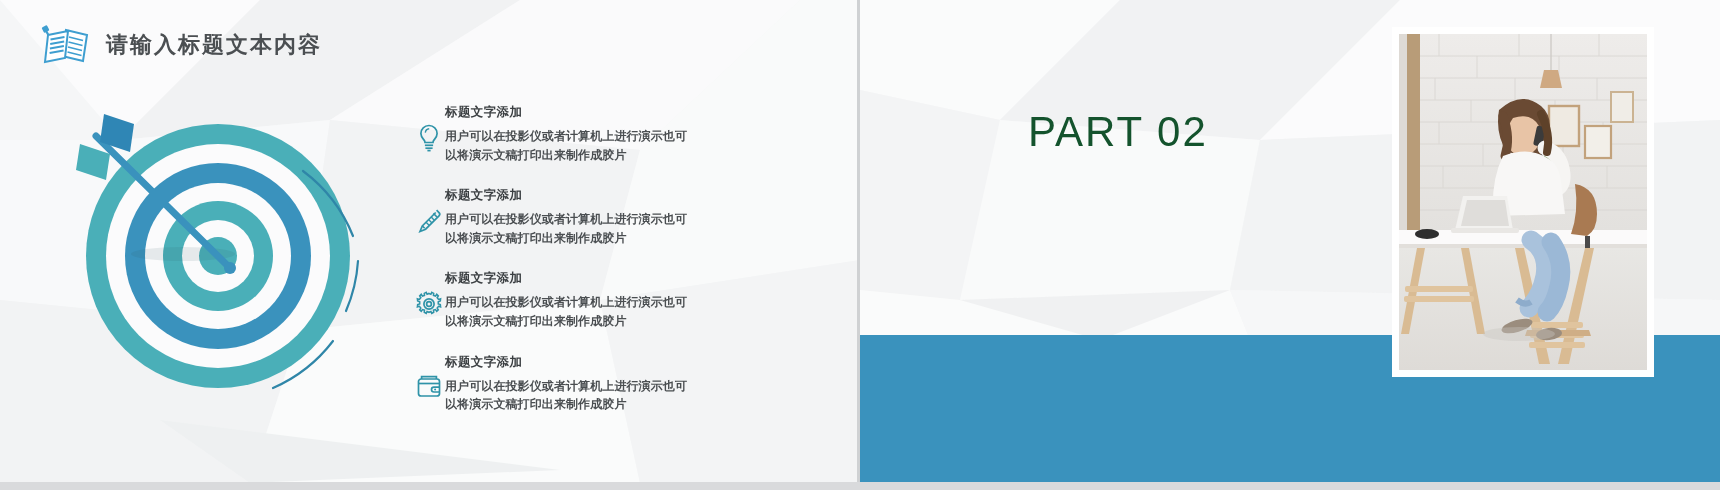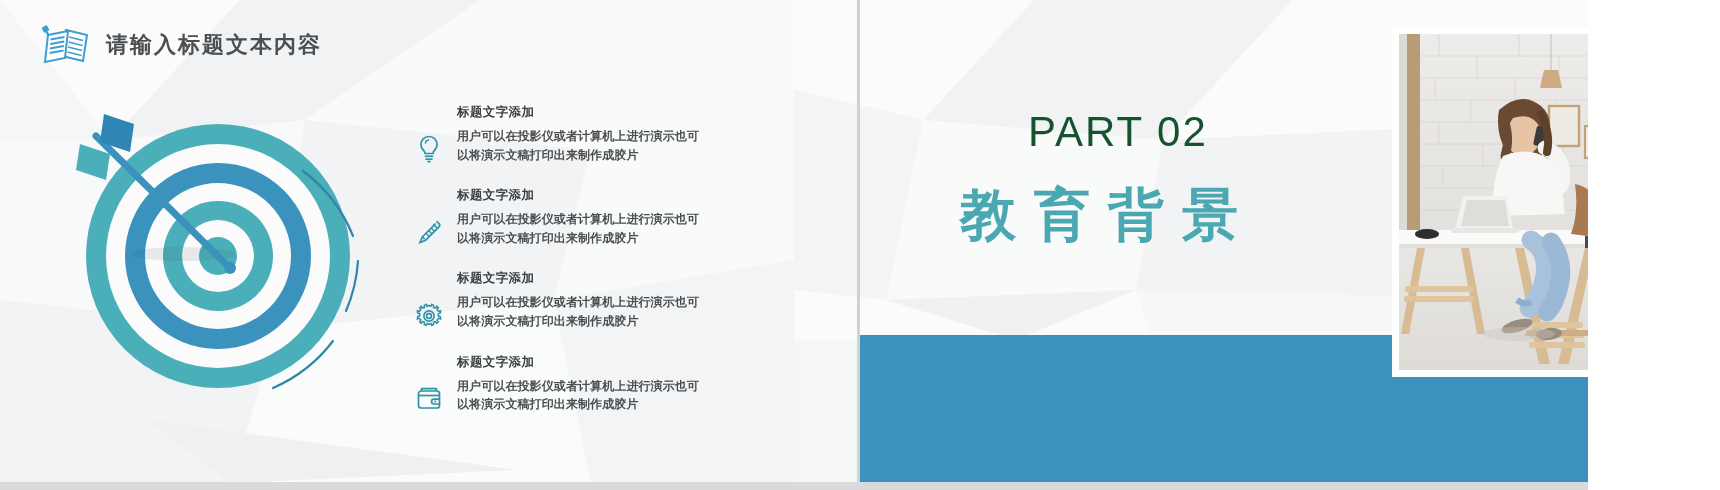--- a/index.html
+++ b/index.html
@@ -7,21 +7,21 @@
   html, body {
     width: 1720px;
     height: 490px;
     overflow: hidden;
     background: #ffffff;
     font-family: "Liberation Sans", "DejaVu Sans", sans-serif;
   }
 
   #slide {
     position: relative;
-    width: 1588px;
+    width: 1720px;
     height: 490px;
     background: #f7f8f9;
     overflow: hidden;
   }
 
   
   .polybg {
     position: absolute;
     inset: 0;
     width: 100%;
@@ -85,22 +85,22 @@
 
   
   .bullets {
     position: absolute;
     left: 415px;
     top: 104px;
     width: 330px;
   }
   .bullet {
     display: flex;
-    align-items: flex-end;
-    gap: 14px;
+    align-items: center;
+    gap: 2px;
     margin-bottom: 23px;
   }
   .bullet:last-child { margin-bottom: 0; }
   .bullet-icon {
     width: 28px;
     height: 30px;
     flex: 0 0 28px;
     margin-top: 7px;
   }
   .bullet-icon svg { width: 28px; height: 30px; display: block; }
@@ -335,21 +335,20 @@
     </div>
   </div>
 
   <div class="panel-divider"></div>
 
   <div class="right-panel">
 
     <div class="blue-bar"></div>
 
     <div class="part-label">PART 02</div>
-    <div class="part-heading">教育背景</div>
 
     <div class="photo-frame">
       <div class="photo">
         <svg viewBox="0 0 248 336" preserveAspectRatio="xMidYMid slice">
           <defs>
             <linearGradient id="wallg" x1="0" y1="0" x2="0" y2="1">
               <stop offset="0%" stop-color="#eeecea"></stop>
               <stop offset="100%" stop-color="#e3e1de"></stop>
             </linearGradient>
             <linearGradient id="floorg" x1="0" y1="0" x2="0" y2="1">

